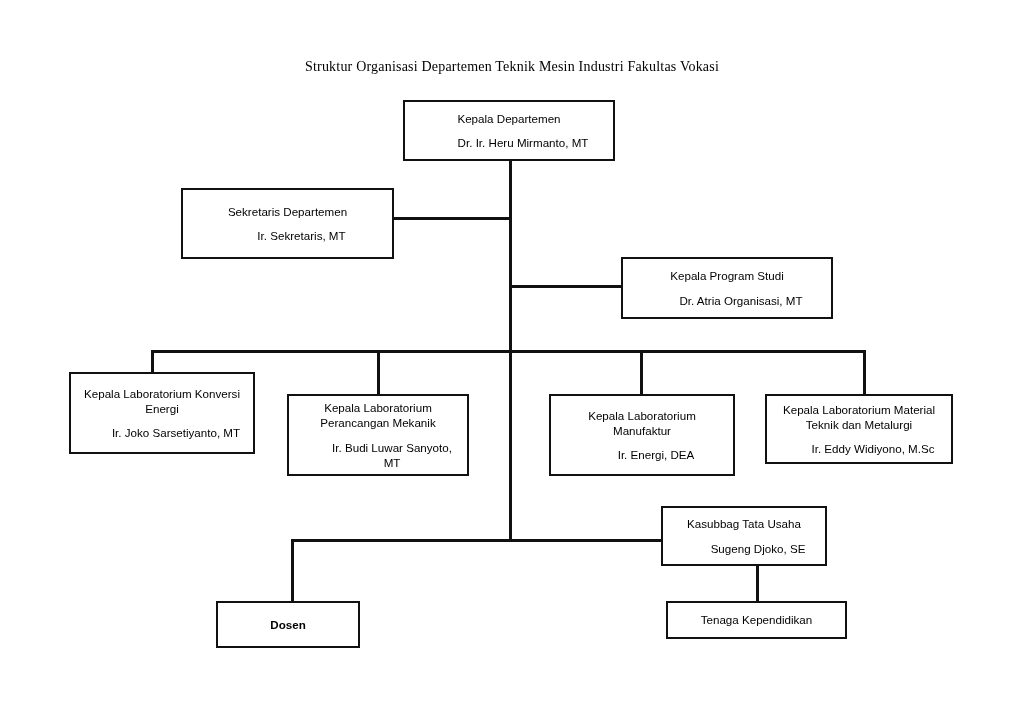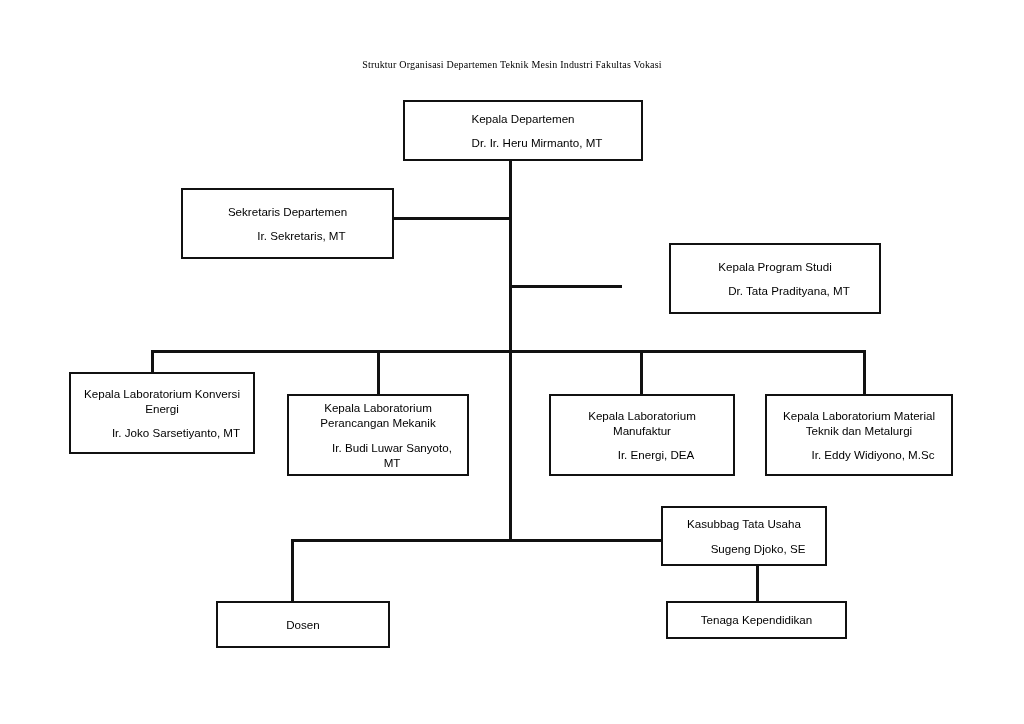--- a/index.html
+++ b/index.html
@@ -15,21 +15,21 @@
     overflow: hidden;
     font-family: "Liberation Sans", sans-serif;
   }
   #chart-title {
     position: absolute;
     left: 0;
     top: 59px;
     width: 1024px;
     text-align: center;
     font-family: "Liberation Serif", serif;
-    font-size: 10px;
+    font-size: 14px;
     color: #000000;
     letter-spacing: 0.2px;
     white-space: nowrap;
   }
   .node {
     position: absolute;
     box-sizing: border-box;
     border: 2.5px solid #111111;
     background: #ffffff;
     display: flex;
@@ -76,65 +76,65 @@
   <div class="conn h" style="left:151px; top:350px; width:714px;"></div>
   <div class="conn v" style="left:151px; top:350px; height:45px;"></div>
   <div class="conn v" style="left:377px; top:350px; height:45px;"></div>
   <div class="conn v" style="left:640px; top:350px; height:45px;"></div>
   <div class="conn v" style="left:863px; top:350px; height:45px;"></div>
 
   <div class="conn h" style="left:291px; top:539px; width:372px;"></div>
   <div class="conn v" style="left:291px; top:539px; height:63px;"></div>
   <div class="conn v" style="left:756px; top:566px; height:36px;"></div>
 
-  <div class="node" style="left:403px; top:100px; width:240px; height:61px;">
+  <div class="node" style="left:403px; top:100px; width:212px; height:61px;">
     <span class="role">Kepala Departemen</span>
     <span class="person">Dr. Ir. Heru Mirmanto, MT</span>
   </div>
 
   <div class="node" style="left:181px; top:188px; width:213px; height:71px;">
     <span class="role">Sekretaris Departemen</span>
     <span class="person">Ir. Sekretaris, MT</span>
   </div>
 
-  <div class="node" style="left:621px; top:243px; width:212px; height:71px;margin-left:48px;">
+  <div class="node" style="left:621px; top:257px; width:212px; height:62px;">
     <span class="role">Kepala Program Studi</span>
-    <span class="person">Dr. Tata Pradityana, MT</span>
+    <span class="person">Dr. Atria Organisasi, MT</span>
   </div>
 
   <div class="node" style="left:69px; top:372px; width:186px; height:82px;">
     <span class="role">Kepala Laboratorium Konversi
 Energi</span>
     <span class="person">Ir. Joko Sarsetiyanto, MT</span>
   </div>
 
   <div class="node" style="left:287px; top:394px; width:182px; height:82px;">
     <span class="role">Kepala Laboratorium
 Perancangan Mekanik</span>
     <span class="person">Ir. Budi Luwar Sanyoto, MT</span>
   </div>
 
   <div class="node" style="left:549px; top:394px; width:186px; height:82px;">
     <span class="role">Kepala Laboratorium
 Manufaktur</span>
     <span class="person">Ir. Energi, DEA</span>
   </div>
 
-  <div class="node" style="left:765px; top:394px; width:188px; height:82px;">
+  <div class="node" style="left:765px; top:394px; width:188px; height:70px;">
     <span class="role">Kepala Laboratorium Material
 Teknik dan Metalurgi</span>
     <span class="person">Ir. Eddy Widiyono, M.Sc</span>
   </div>
 
   <div class="node" style="left:661px; top:506px; width:166px; height:60px;">
     <span class="role">Kasubbag Tata Usaha</span>
     <span class="person">Sugeng Djoko, SE</span>
   </div>
 
-  <div class="node single" style="left:216px; top:601px; width:174px; height:47px;">
+  <div class="node single" style="left:216px; top:601px; width:144px; height:47px;font-weight:bold;">
     <span class="role">Dosen</span>
 
   </div>
 
   <div class="node single" style="left:666px; top:601px; width:181px; height:38px;">
     <span class="role">Tenaga Kependidikan</span>
 
   </div>
 
 </div>

